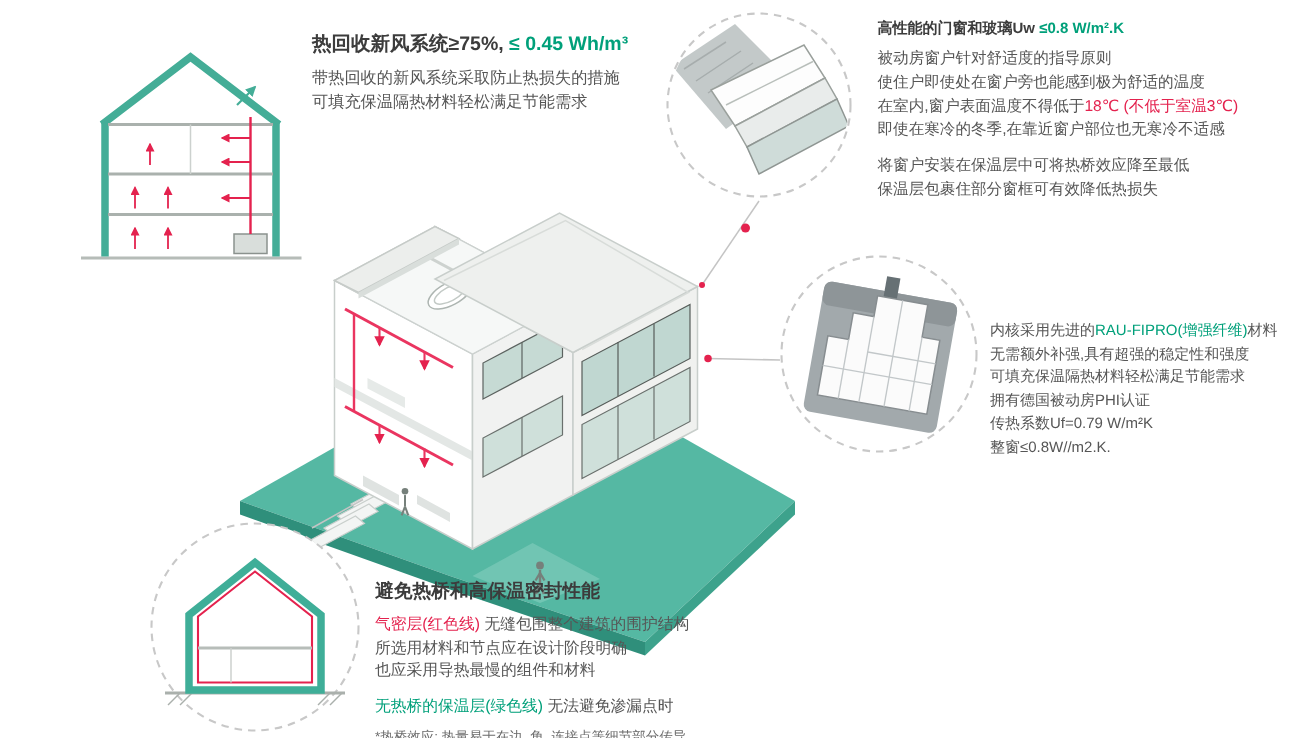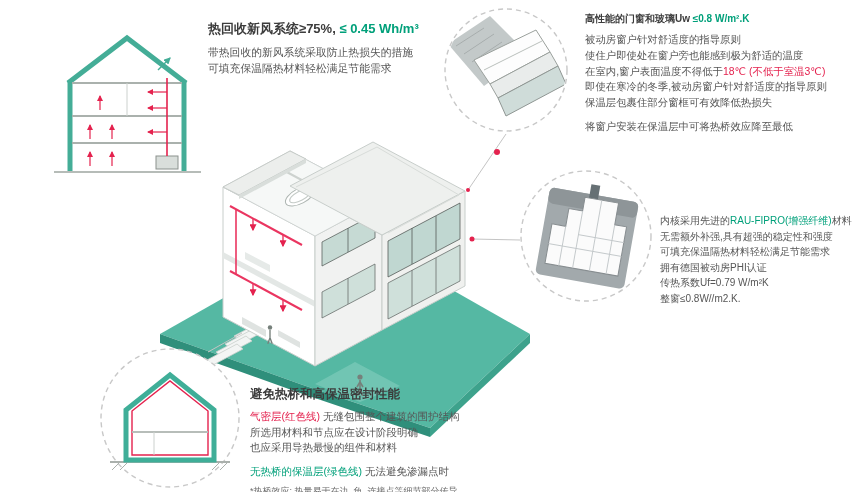--- a/index.html
+++ b/index.html
@@ -216,23 +216,23 @@
     <div class="title"><span>热回收新风系统≥75%, </span><span class="green">≤ 0.45 Wh/m³</span></div>
     <div class="ln">带热回收的新风系统采取防止热损失的措施</div>
     <div class="ln">可填充保温隔热材料轻松满足节能需求</div>
   </div>
 
   <div class="tb windows">
     <div class="title"><span>高性能的门窗和玻璃Uw </span><span class="green">≤0.8 W/m².K</span></div>
     <div class="ln">被动房窗户针对舒适度的指导原则</div>
     <div class="ln">使住户即使处在窗户旁也能感到极为舒适的温度</div>
     <div class="ln"><span>在室内,窗户表面温度不得低于</span><span class="red">18℃ (不低于室温3℃)</span></div>
-    <div class="ln">即使在寒冷的冬季,被动房窗户针对舒适度的指导原则</div>
+    <div class="ln">即使在寒冷的冬季,在靠近窗户部位也无寒冷不适感</div>
+    <div class="ln gap">将窗户安装在保温层中可将热桥效应降至最低</div>
     <div class="ln">保温层包裹住部分窗框可有效降低热损失</div>
-    <div class="ln gap">将窗户安装在保温层中可将热桥效应降至最低</div>
   </div>
 
   <div class="tb profile">
     <div class="ln"><span>内核采用先进的</span><span class="green bold">RAU-FIPRO(增强纤维)</span><span>材料</span></div>
     <div class="ln">无需额外补强,具有超强的稳定性和强度</div>
     <div class="ln">可填充保温隔热材料轻松满足节能需求</div>
     <div class="ln">拥有德国被动房PHI认证</div>
     <div class="ln green bold">传热系数Uf=0.79 W/m²K</div>
     <div class="ln green bold">整窗≤0.8W//m2.K.</div>
   </div>

